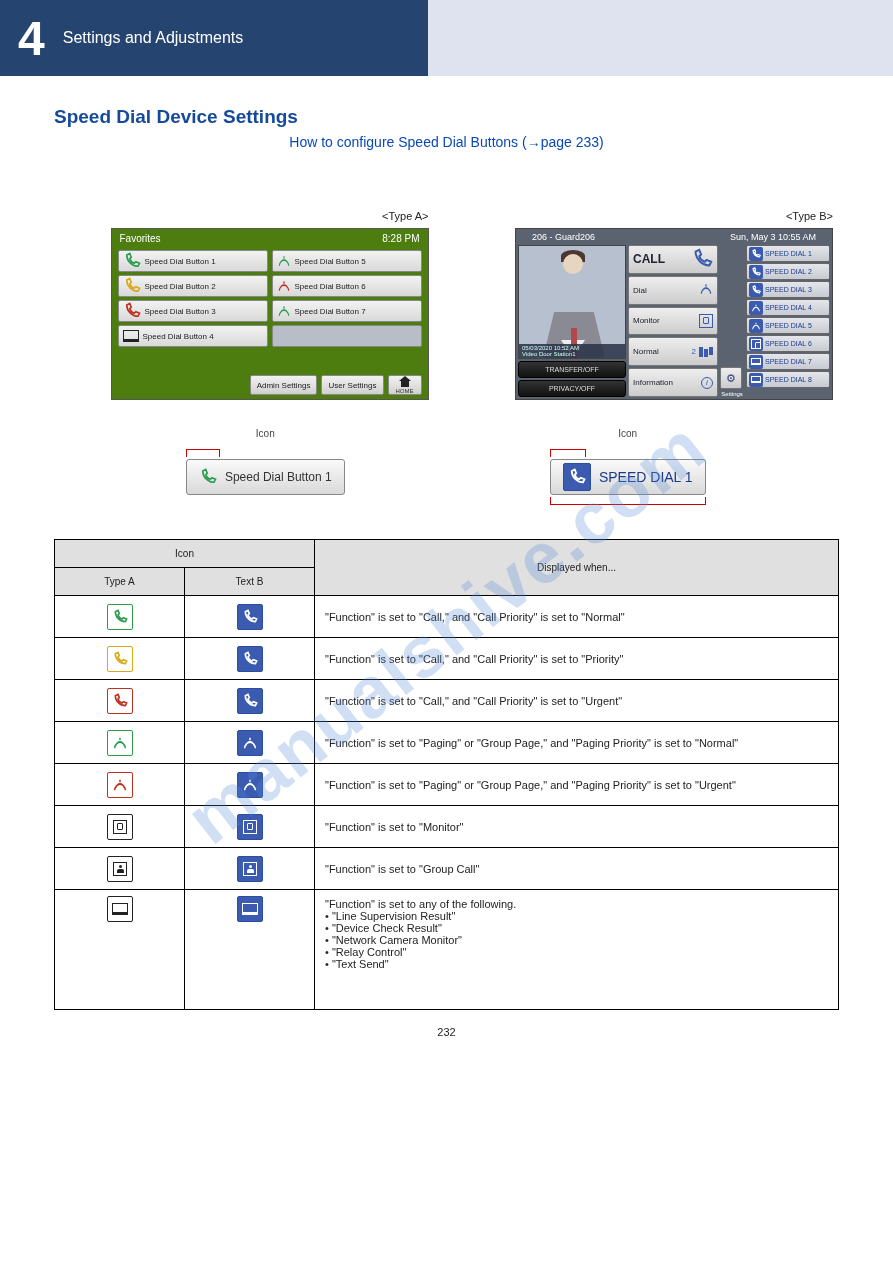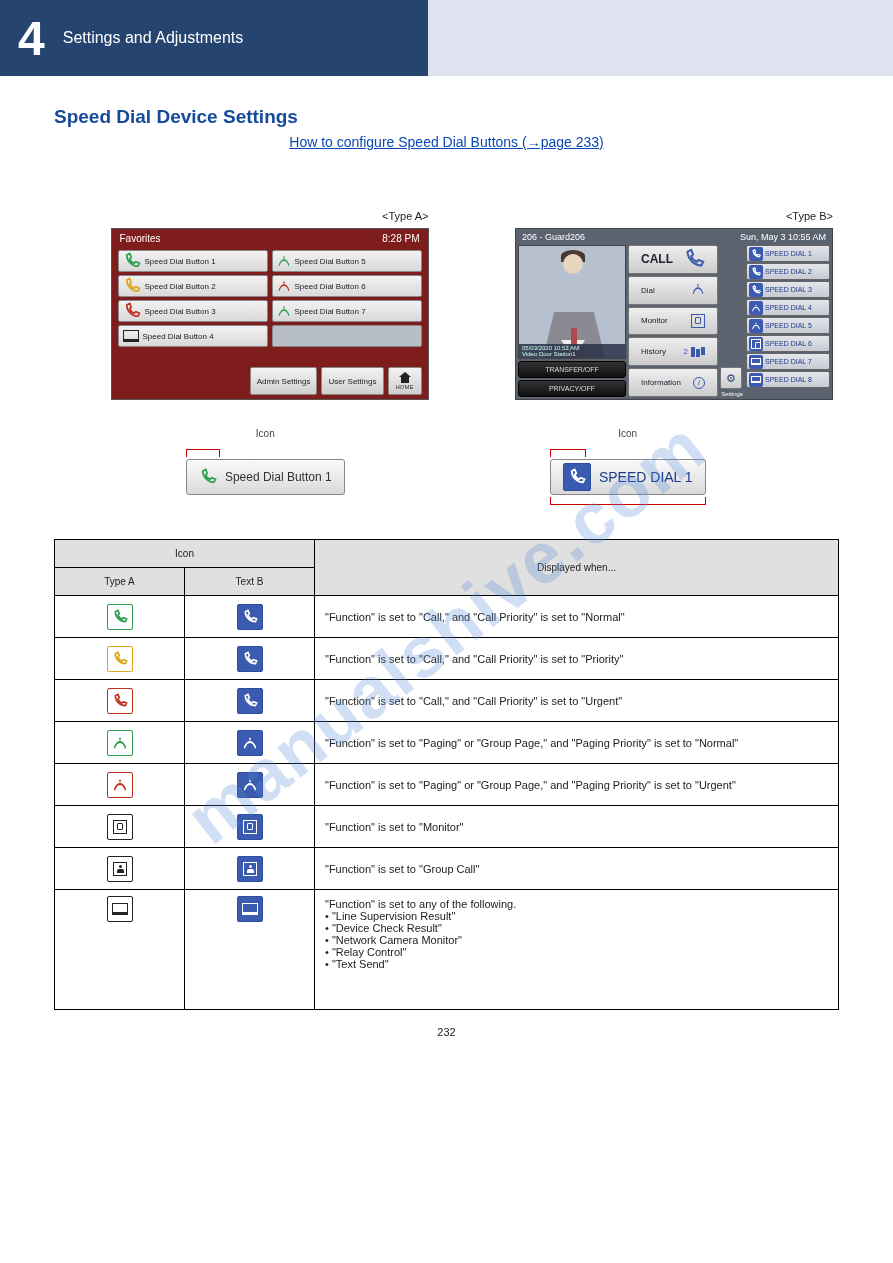--- a/index.html
+++ b/index.html
@@ -2,50 +2,50 @@
 <html><head>
 <meta charset="utf-8">
 <style>
 *{box-sizing:border-box;margin:0;padding:0}
 body{font-family:Arial,Helvetica,sans-serif;background:#fff;width:893px;font-size:12px;color:#222;position:relative}
 .header-bar{display:flex;height:76px}
 .header-dark{flex:0 0 428px;background:#254470}
 .header-light{flex:1;background:#dfe3ef}
 .page-body{padding:18px 54px 40px}
 .chapter-title{font-size:19px;font-weight:bold;color:#154a9b;margin:12px 0 6px}
-.link-title{display:block;text-align:center;color:#0a49b5;text-decoration:underline;font-size:14px;margin-bottom:60px}
+.link-title{display:block;text-align:center;color:#0a49b5;font-size:14px;margin-bottom:60px}
 .figs{display:flex;justify-content:space-between;gap:36px;margin-bottom:28px;padding:0 6px}
 .fig-col{flex:1;display:flex;flex-direction:column;align-items:flex-end}
 .fig-label{font-size:11px;margin-bottom:6px}
-.screen{width:318px;height:172px;background:#7f1d1d;border:1px solid #555;position:relative;color:#fff;font-size:9px}
+.screen{width:318px;height:172px;background:#4d7c0f;border:1px solid #555;position:relative;color:#fff;font-size:9px}
 .sc-top{display:flex;justify-content:space-between;padding:4px 8px;font-size:10px}
 .sc-body{padding:2px 6px;display:flex;gap:4px}
 .btncol{flex:1;display:flex;flex-direction:column;gap:3px}
 .sdbtn{height:22px;background:linear-gradient(#f2f2f2,#d9d9d9);border:1px solid #888;border-radius:2px;display:flex;align-items:center;gap:4px;padding:0 4px;color:#222;font-size:8px}
 .sdbtn.blank{background:#b8bec8}
 .sc-bot{position:absolute;bottom:4px;right:6px;display:flex;gap:4px}
-.smbtn{height:28px;padding:0 6px;background:linear-gradient(#f2f2f2,#d0d0d0);border:1px solid #888;border-radius:2px;color:#222;font-size:8px;display:flex;align-items:center;justify-content:center}
+.smbtn{height:20px;padding:0 6px;background:linear-gradient(#f2f2f2,#d0d0d0);border:1px solid #888;border-radius:2px;color:#222;font-size:8px;display:flex;align-items:center;justify-content:center}
 .homebtn{width:34px}
 .homei{width:14px;height:11px;position:relative}
 .homei:before{content:"";position:absolute;top:0;left:1px;border-left:6px solid transparent;border-right:6px solid transparent;border-bottom:5px solid #222}
 .homei:after{content:"";position:absolute;top:5px;left:3px;width:8px;height:6px;background:#222}
 .screen2{width:318px;height:172px;background:#5b6270;border:1px solid #444;display:flex;flex-direction:column}
-.sc2-top{display:flex;justify-content:space-between;padding:3px 6px;font-size:9px;color:#fff}
+.sc2-top{display:flex;justify-content:space-between;padding:3px 16px;font-size:9px;color:#fff}
 .sc2-body{flex:1;display:flex;gap:2px;padding:0 2px 2px}
 .sc2-left{flex:0 0 108px;display:flex;flex-direction:column;gap:2px}
 .avatar{flex:1;background:#b7c0cf;position:relative;border:1px solid #444}
 .av-head{width:20px;height:20px;border-radius:50%;background:#e8d5c0;position:absolute;top:8px;left:44px}
 .av-hair{width:24px;height:12px;border-radius:50% 50% 0 0;background:#4a3830;position:absolute;top:4px;left:42px}
 .av-body{width:62px;height:46px;background:#8a8a95;position:absolute;bottom:0;left:24px;clip-path:polygon(18% 0,82% 0,100% 100%,0 100%)}
 .av-tie{width:6px;height:30px;background:#b04a4a;position:absolute;bottom:0;left:52px}
 .av-shirt{position:absolute;bottom:0;left:42px;border-left:12px solid transparent;border-right:12px solid transparent;border-top:18px solid #eee}
 .av-cap{font-size:6px;padding:1px 3px;color:#cfe}
 .blkbtn{height:17px;background:linear-gradient(#333,#111);border:1px solid #000;border-radius:3px;color:#ddd;font-size:7px;display:flex;align-items:center;justify-content:center}
 .sc2-mid{flex:0 0 90px;display:flex;flex-direction:column;gap:2px}
-.mbtn{flex:1;background:linear-gradient(#eee,#ccc);border:1px solid #777;border-radius:2px;color:#223;font-size:8px;display:flex;align-items:center;justify-content:space-between;padding:0 12px}
+.mbtn{flex:1;background:linear-gradient(#eee,#ccc);border:1px solid #777;border-radius:2px;color:#223;font-size:8px;display:flex;align-items:center;justify-content:space-between;padding:0 4px}
 .mbtn.call{font-size:12px;font-weight:bold}
 .sc2-set{flex:0 0 24px;display:flex;flex-direction:column;justify-content:flex-end}
 .gear{width:22px;height:22px;background:linear-gradient(#eee,#ccc);border:1px solid #777;border-radius:2px;margin-bottom:2px;display:flex;align-items:center;justify-content:center;font-size:11px;color:#347}
 .gear-lbl{font-size:6px;color:#fff;text-align:center}
 .sc2-right{flex:1;display:flex;flex-direction:column;gap:1px}
 .sdblue{height:17px;background:linear-gradient(#e4e6eb,#c7cad2);border:1px solid #666;border-radius:2px;display:flex;align-items:center;gap:2px;padding:0 2px;color:#1a3a8a;font-size:7px}
 .iconbox{width:14px;height:14px;background:#3a5bb0;border-radius:2px;display:flex;align-items:center;justify-content:center;color:#fff}
 .enl-row{display:flex;justify-content:space-between;padding:0 30px;margin-bottom:30px}
 .enl-box{flex:1;display:flex;justify-content:center}
 .bracket{position:relative;padding:8px 0 4px}
@@ -196,21 +196,21 @@
                 <span>Dial</span>
                 <span style="color:#3a5bb0"><svg width="14" height="14" viewBox="0 0 24 24">
                     <path fill="none" stroke="currentColor" stroke-width="2" d="M12 4v4m-6 8c0-3 3-6 6-6s6 3 6 6M4 20c0-5 4-9 8-9s8 4 8 9"></path>
                   </svg></span>
               </div>
             <div class="mbtn">
                 <span>Monitor</span>
                 <span class="mon-ic" style="color:#3a5bb0"></span>
               </div>
             <div class="mbtn">
-                <span>History</span>
+                <span>Normal</span>
                 <span style="display:flex;align-items:center;gap:3px;color:#3a5bb0">
                   <span>2</span>
                   <span class="hist-ic" style="color:#3a5bb0"></span>
                 </span>
               </div>
             <div class="mbtn">
                 <span>Information</span>
                 <span class="info-ic" style="color:#3a5bb0">i</span>
               </div>
           </div>

